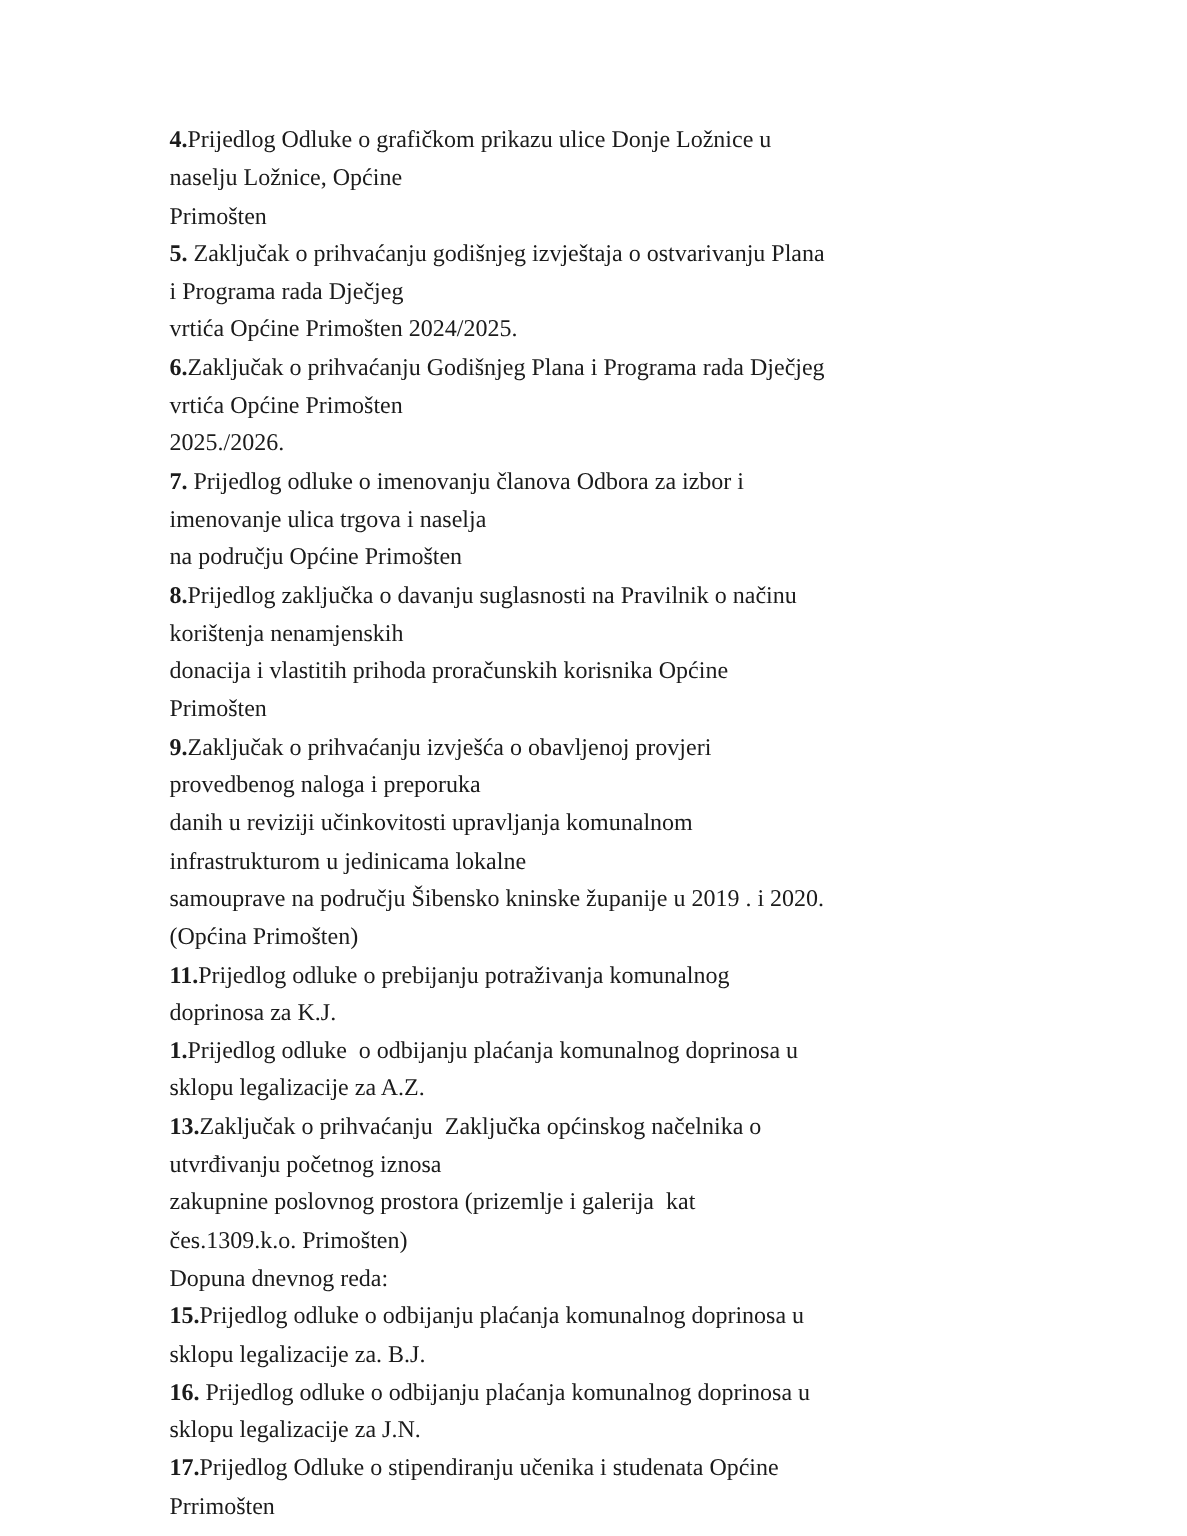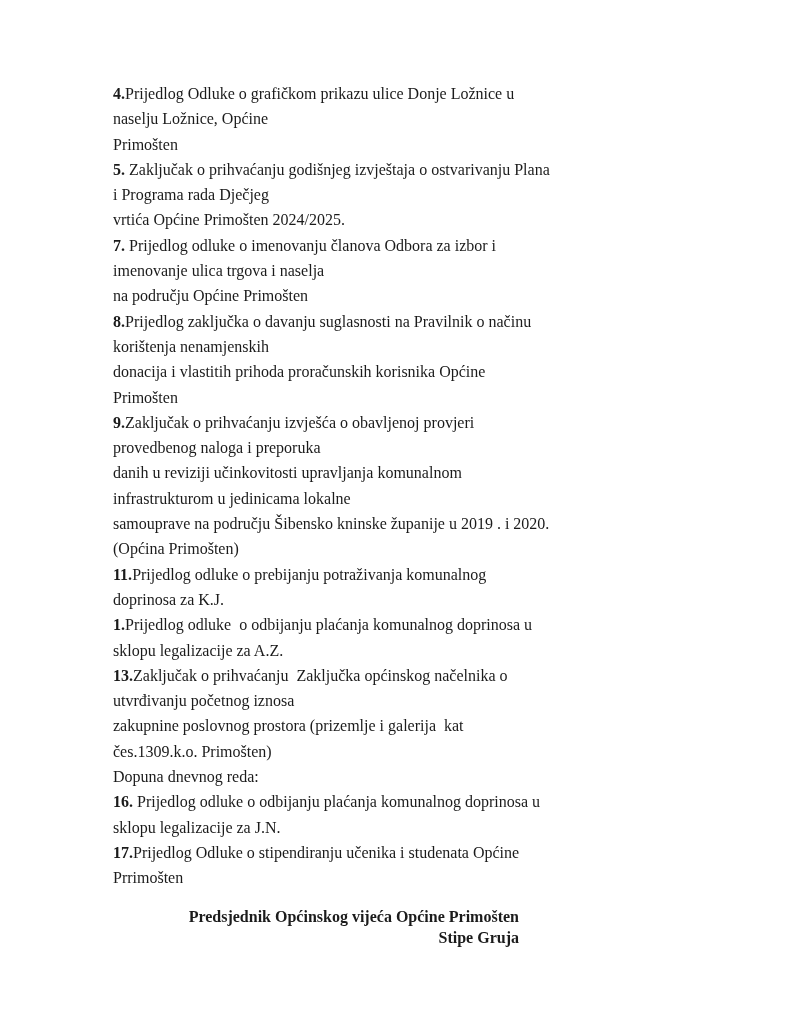--- a/index.html
+++ b/index.html
@@ -42,20 +42,22 @@
 <body>
 
 <div class="page">
 
   <p class="item"><b class="num">4.</b><span>Prijedlog Odluke o grafičkom prikazu ulice Donje Ložnice u naselju Ložnice, Općine
 Primošten</span></p>
 
   <p class="item"><b class="num">5.</b><span> Zaključak o prihvaćanju godišnjeg izvještaja o ostvarivanju Plana i Programa rada Dječjeg
 vrtića Općine Primošten 2024/2025.</span></p>
 
+  <p class="item"><b class="num">6.</b><span>Zaključak o prihvaćanju Godišnjeg Plana i Programa rada Dječjeg vrtića Općine Primošten
+2025./2026.</span></p>
 
   <p class="item"><b class="num">7.</b><span> Prijedlog odluke o imenovanju članova Odbora za izbor i imenovanje ulica trgova i naselja
 na području Općine Primošten</span></p>
 
   <p class="item"><b class="num">8.</b><span>Prijedlog zaključka o davanju suglasnosti na Pravilnik o načinu korištenja nenamjenskih
 donacija i vlastitih prihoda proračunskih korisnika Općine Primošten</span></p>
 
   <p class="item"><b class="num">9.</b><span>Zaključak o prihvaćanju izvješća o obavljenoj provjeri provedbenog naloga i preporuka
 danih u reviziji učinkovitosti upravljanja komunalnom infrastrukturom u jedinicama lokalne
 samouprave na području Šibensko kninske županije u 2019 . i 2020. (Općina Primošten)</span></p>
@@ -64,20 +66,21 @@
   <p class="item"><b class="num">11.</b><span>Prijedlog odluke o prebijanju potraživanja komunalnog doprinosa za K.J.</span></p>
 
   <p class="item"><b class="num">1.</b><span>Prijedlog odluke  o odbijanju plaćanja komunalnog doprinosa u sklopu legalizacije za A.Z.</span></p>
 
   <p class="item"><b class="num">13.</b><span>Zaključak o prihvaćanju  Zaključka općinskog načelnika o utvrđivanju početnog iznosa
 zakupnine poslovnog prostora (prizemlje i galerija  kat čes.1309.k.o. Primošten)</span></p>
 
   <p class="item"><span>Dopuna dnevnog reda:</span></p>
 
 
+  <p class="item"><b class="num">15.</b><span>Prijedlog odluke o odbijanju plaćanja komunalnog doprinosa u sklopu legalizacije za. B.J.</span></p>
 
   <p class="item"><b class="num">16.</b><span> Prijedlog odluke o odbijanju plaćanja komunalnog doprinosa u sklopu legalizacije za J.N.</span></p>
 
   <p class="item"><b class="num">17.</b><span>Prijedlog Odluke o stipendiranju učenika i studenata Općine Prrimošten</span></p>
 
   <div class="signature">
     <div>Predsjednik Općinskog vijeća Općine Primošten</div>
     <div>Stipe Gruja</div>
   </div>
 

